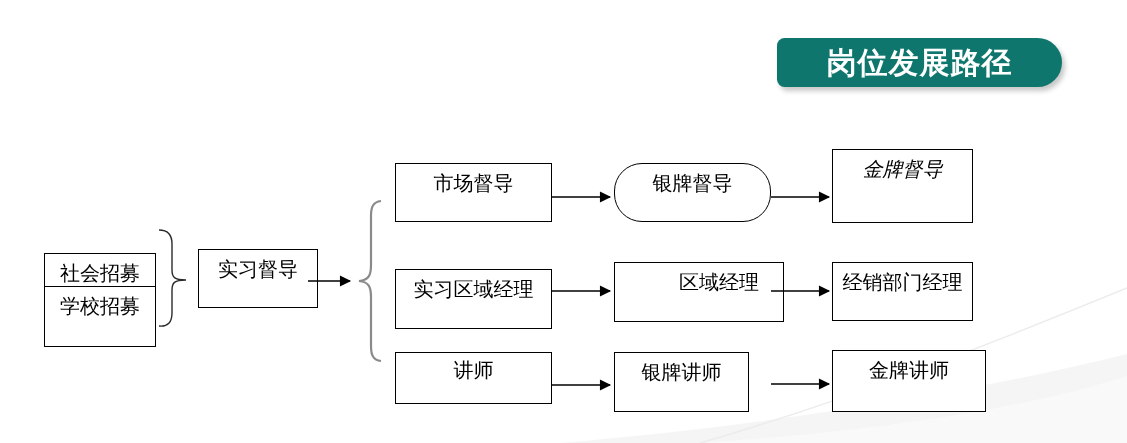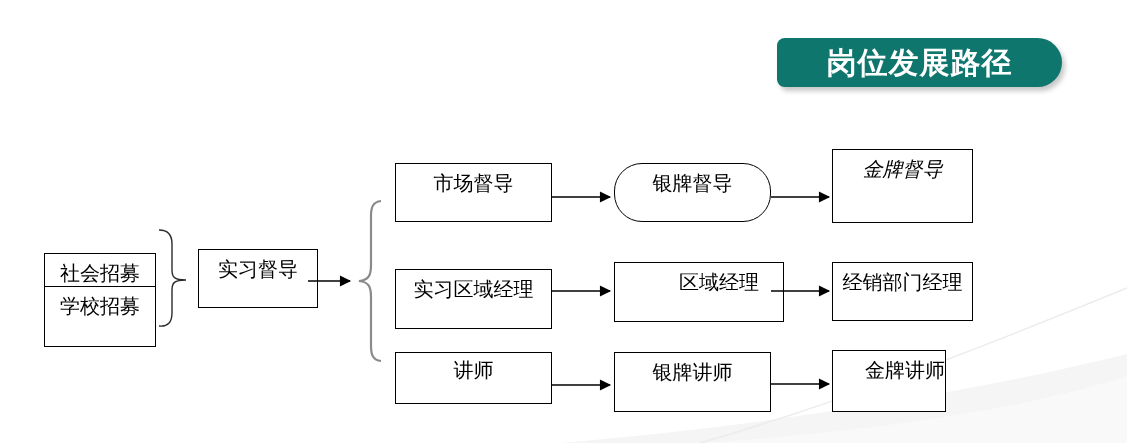--- a/index.html
+++ b/index.html
@@ -95,24 +95,24 @@
   <div class="box" style="left:614px; top:262px; width:170px; height:60px;padding-left:40px;">
     <span class="box-label">区域经理</span>
   </div>
   <div class="box" style="left:832px; top:262px; width:141px; height:59px;text-align:center;">
     <span class="box-label">经销部门经理</span>
   </div>
 
   <div class="box" style="left:395px; top:352px; width:157px; height:52px;font-family:Liberation Mono, monospace;">
     <span class="box-label">讲师</span>
   </div>
-  <div class="box" style="left:614px; top:352px; width:157px; height:60px;">
+  <div class="box" style="left:614px; top:352px; width:135px; height:60px;">
     <span class="box-label">银牌讲师</span>
   </div>
-  <div class="box" style="left:832px; top:350px; width:114px; height:62px;text-align:right;">
+  <div class="box" style="left:832px; top:350px; width:154px; height:62px;">
     <span class="box-label">金牌讲师</span>
   </div>
 
   <svg class="layer" viewBox="0 0 1127 443" aria-hidden="true">
     <defs>
       <marker id="arrowhead" viewBox="0 0 10 10" refX="9" refY="5" markerWidth="9" markerHeight="7" orient="auto-start-reverse">
         <path d="M 0 0 L 10 5 L 0 10 z" fill="#000000"></path>
       </marker>
     </defs>
 

